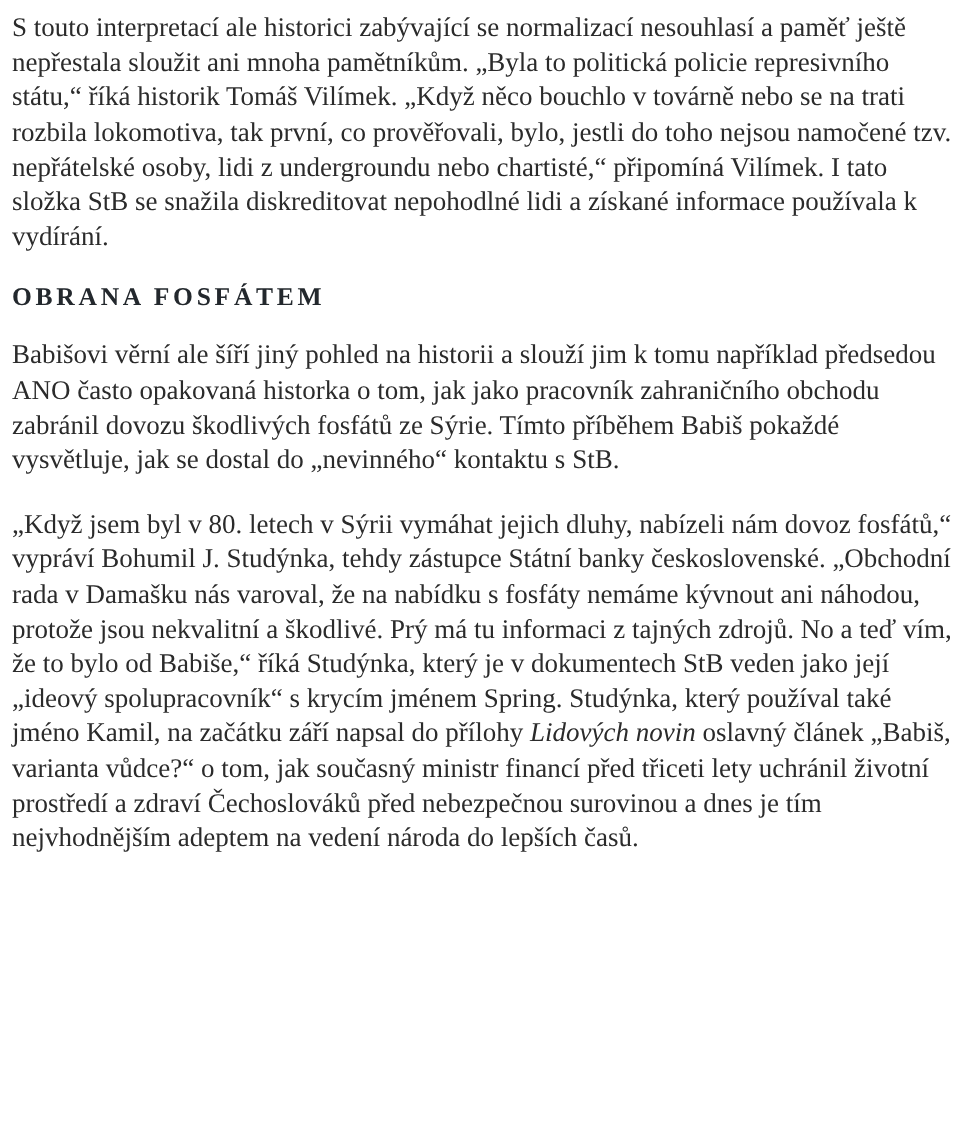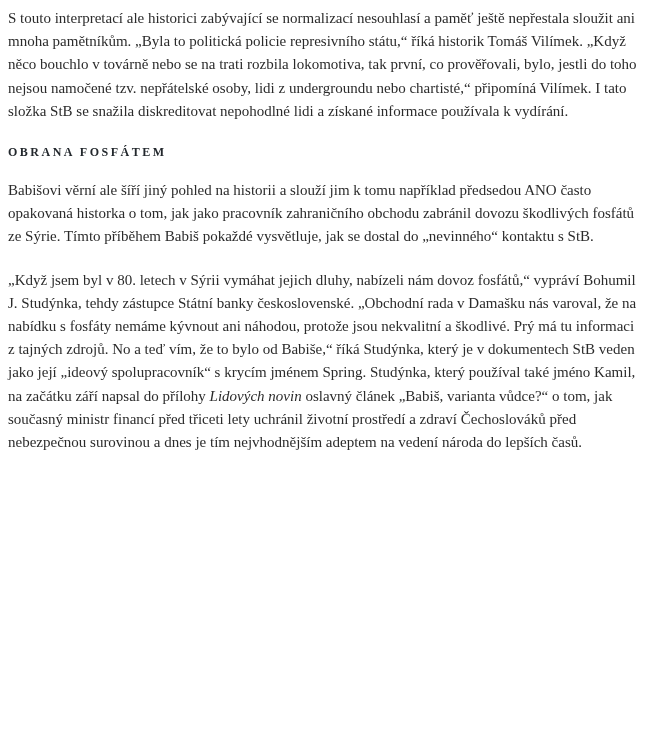--- a/index.html
+++ b/index.html
@@ -13,27 +13,27 @@
     background: var(--background, #ffffff);
     font-family: "Liberation Serif", "DejaVu Serif", serif;
     color: var(--body-text, #2b2b2b);
   }
   .article {
     padding: 7px 8px 0 8px;
     width: 632px;
     box-sizing: content-box;
   }
   .body-para {
-    font-size: 15px;
+    font-size: 18px;
     line-height: 23.2px;
     margin: 0 0 20px 0;
     text-align: left;
   }
   .section-heading {
-    font-size: 12px;
+    font-size: 17px;
     line-height: 18px;
     font-weight: bold;
     letter-spacing: 2.5px;
     color: var(--heading-text, #23282d);
     margin: 12px 0 18px 0;
     text-transform: uppercase;
   }
   .pullquote {
     margin: 22px 45px 0 41px;
     padding: 0;

